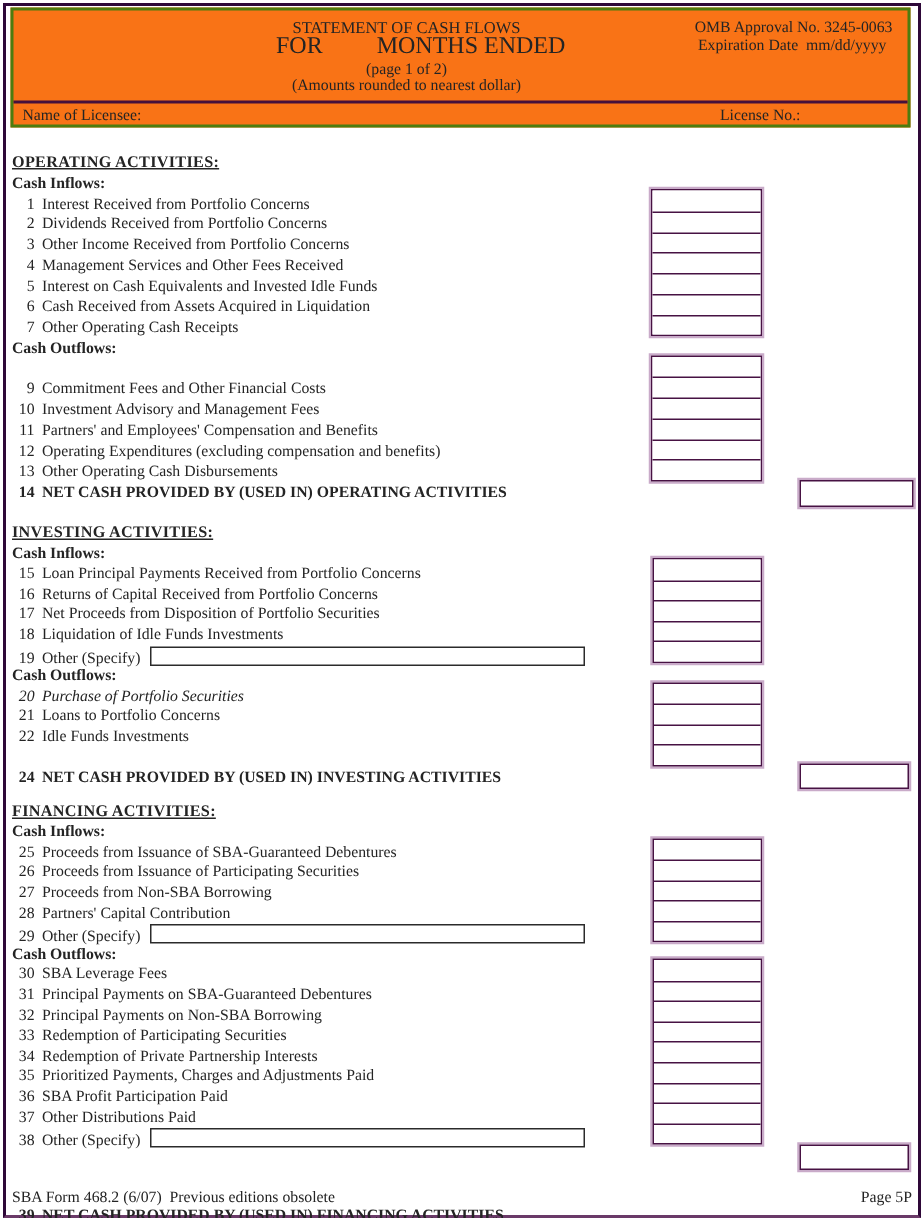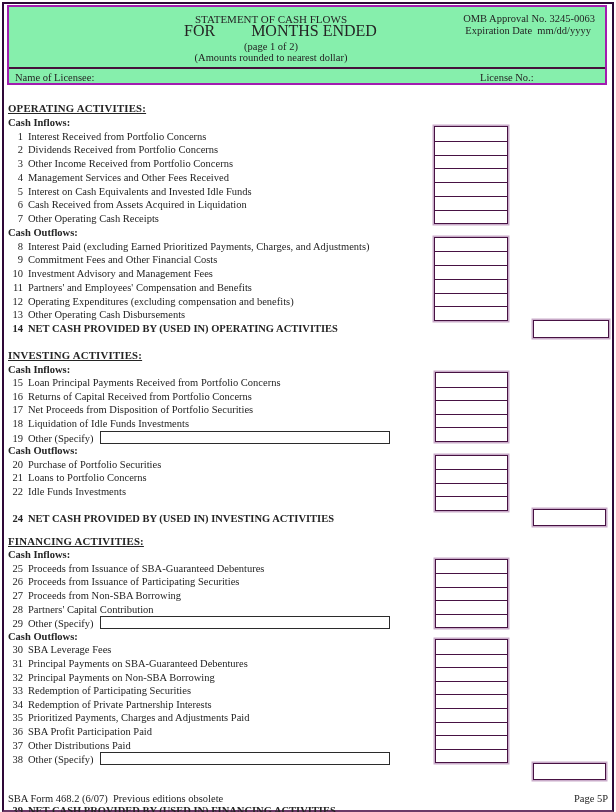--- a/index.html
+++ b/index.html
@@ -6,21 +6,21 @@
   body{
     width:616px;height:812px;position:relative;background:#ffffff;
     font-family:"Liberation Serif","DejaVu Serif",serif;color:#242424;
     overflow:hidden;
   }
   
   .page-frame{position:absolute;left:2px;top:2px;width:608px;height:806px;
     border:2px solid #2e0838;border-bottom-color:#6a3a68;pointer-events:none;}
   
   .header-box{position:absolute;left:7px;top:5px;width:600px;height:80px;
-    border:2px solid #a21caf;background:#86efac;box-sizing:border-box;}
+    border:2px solid #4d7c0f;background:#f97316;box-sizing:border-box;}
   .hb-title{position:absolute;left:62px;top:6px;width:400px;text-align:center;
     font-size:11px;line-height:12px;white-space:nowrap;}
   .hb-for{position:absolute;left:175px;top:18px;font-size:16px;line-height:12px;white-space:nowrap;}
   .hb-page{position:absolute;left:62px;top:34px;width:400px;text-align:center;
     font-size:10.5px;line-height:11px;}
   .hb-amounts{position:absolute;left:62px;top:45px;width:400px;text-align:center;
     font-size:10.5px;line-height:11px;}
   .hb-omb{position:absolute;right:10px;top:6px;font-size:10.5px;text-align:right;white-space:nowrap;margin-left:48px;}
   .hb-exp{position:absolute;right:14px;top:18px;font-size:10.5px;text-align:right;white-space:nowrap;}
   .hb-sep{position:absolute;left:0;right:0;top:60px;border-top:2px solid #46103c;}
@@ -71,36 +71,35 @@
     <div class="row" style="top: 102px;"><span class="sec-h">OPERATING ACTIVITIES:</span></div>
     <div class="row" style="top: 115.75px;"><span class="sub">Cash Inflows:</span></div>
     <div class="row" style="top: 129.5px;"><span class="num">1</span><span>Interest Received from Portfolio Concerns</span></div>
     <div class="row" style="top: 143.25px;"><span class="num">2</span><span>Dividends Received from Portfolio Concerns</span></div>
     <div class="row" style="top: 157px;"><span class="num">3</span><span>Other Income Received from Portfolio Concerns</span></div>
     <div class="row" style="top: 170.75px;"><span class="num">4</span><span>Management Services and Other Fees Received</span></div>
     <div class="row" style="top: 184.5px;"><span class="num">5</span><span>Interest on Cash Equivalents and Invested Idle Funds</span></div>
     <div class="row" style="top: 198.25px;"><span class="num">6</span><span>Cash Received from Assets Acquired in Liquidation</span></div>
     <div class="row" style="top: 212px;"><span class="num">7</span><span>Other Operating Cash Receipts</span></div>
     <div class="row" style="top: 225.75px;"><span class="sub">Cash Outflows:</span></div>
-    <div class="row" style="top: 239.5px;"><span class="num">8</span><span>Interest Paid (excluding Earned Prioritized Payments, Charges, and Adjustments)</span></div>
     <div class="row" style="top: 253.25px;"><span class="num">9</span><span>Commitment Fees and Other Financial Costs</span></div>
     <div class="row" style="top: 267px;"><span class="num">10</span><span>Investment Advisory and Management Fees</span></div>
     <div class="row" style="top: 280.75px;"><span class="num">11</span><span>Partners' and Employees' Compensation and Benefits</span></div>
     <div class="row" style="top: 294.5px;"><span class="num">12</span><span>Operating Expenditures (excluding compensation and benefits)</span></div>
     <div class="row" style="top: 308.25px;"><span class="num">13</span><span>Other Operating Cash Disbursements</span></div>
     <div class="row net" style="top: 322px;"><span class="num">14</span><span>NET CASH PROVIDED BY (USED IN) OPERATING ACTIVITIES</span></div>
     <div class="row" style="top: 349px;"><span class="sec-h">INVESTING ACTIVITIES:</span></div>
     <div class="row" style="top: 362.6px;"><span class="sub">Cash Inflows:</span></div>
     <div class="row" style="top: 376.2px;"><span class="num">15</span><span>Loan Principal Payments Received from Portfolio Concerns</span></div>
     <div class="row" style="top: 389.8px;"><span class="num">16</span><span>Returns of Capital Received from Portfolio Concerns</span></div>
     <div class="row" style="top: 403.4px;"><span class="num">17</span><span>Net Proceeds from Disposition of Portfolio Securities</span></div>
     <div class="row" style="top: 417px;"><span class="num">18</span><span>Liquidation of Idle Funds Investments</span></div>
     <div class="row" style="top: 430.6px;"><span class="num">19</span><span>Other (Specify)</span><span class="specify-box"></span></div>
     <div class="row" style="top: 444.2px;"><span class="sub">Cash Outflows:</span></div>
-    <div class="row" style="top: 457.8px;"><span class="num">20</span><span>Purchase of Portfolio Securities</span></div>
+    <div class="row" style="top: 457.8px; font-style: italic;"><span class="num">20</span><span>Purchase of Portfolio Securities</span></div>
     <div class="row" style="top: 471.4px;"><span class="num">21</span><span>Loans to Portfolio Concerns</span></div>
     <div class="row" style="top: 485px;"><span class="num">22</span><span>Idle Funds Investments</span></div>
     <div class="row net" style="top: 512.2px;"><span class="num">24</span><span>NET CASH PROVIDED BY (USED IN) INVESTING ACTIVITIES</span></div>
     <div class="row" style="top: 534.5px;"><span class="sec-h">FINANCING ACTIVITIES:</span></div>
     <div class="row" style="top: 548.1px;"><span class="sub">Cash Inflows:</span></div>
     <div class="row" style="top: 561.7px;"><span class="num">25</span><span>Proceeds from Issuance of SBA-Guaranteed Debentures</span></div>
     <div class="row" style="top: 575.3px;"><span class="num">26</span><span>Proceeds from Issuance of Participating Securities</span></div>
     <div class="row" style="top: 588.9px;"><span class="num">27</span><span>Proceeds from Non-SBA Borrowing</span></div>
     <div class="row" style="top: 602.5px;"><span class="num">28</span><span>Partners' Capital Contribution</span></div>
     <div class="row" style="top: 616.1px;"><span class="num">29</span><span>Other (Specify)</span><span class="specify-box"></span></div>

